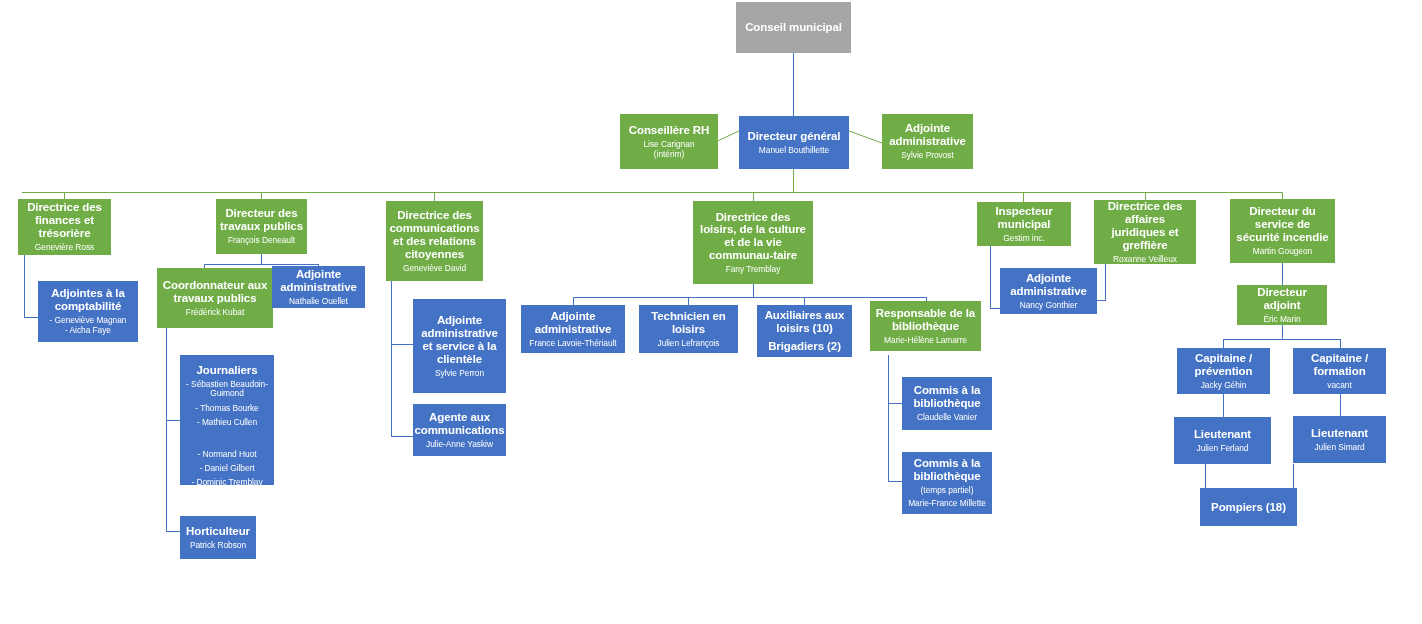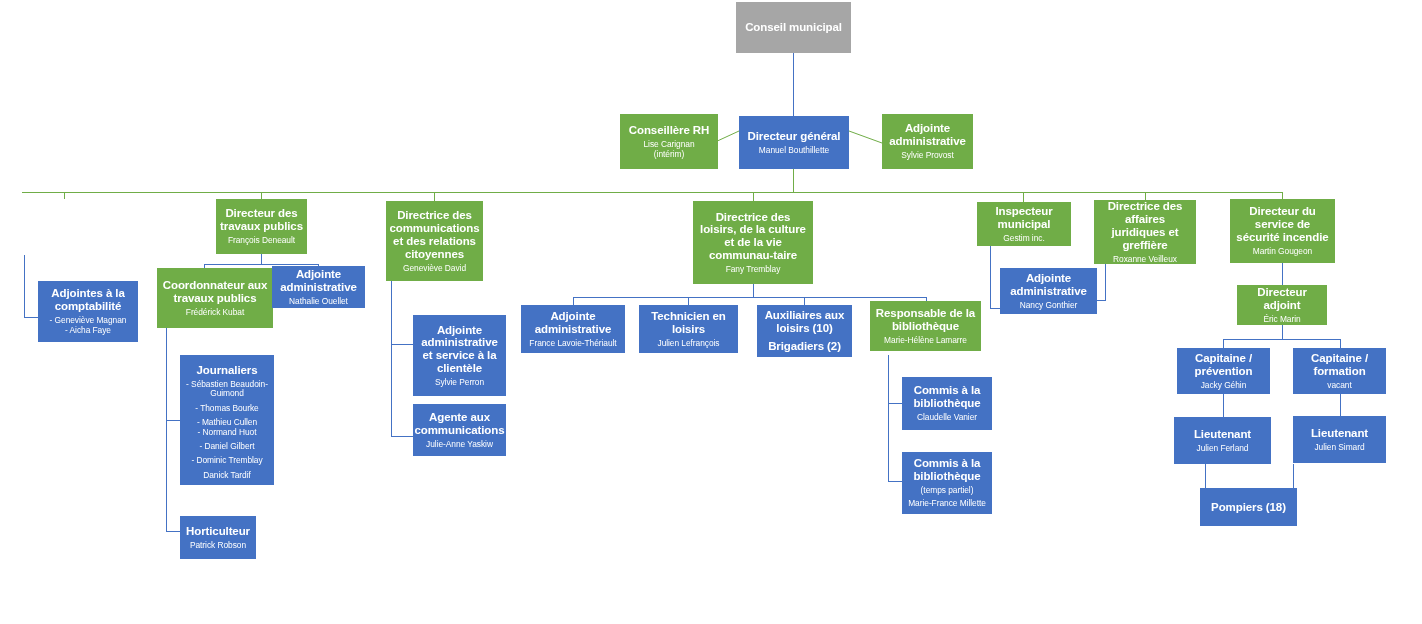--- a/index.html
+++ b/index.html
@@ -140,20 +140,24 @@
     <span class="title">Conseillère RH</span>
     <span class="sub">Lise Carignan</span>
     <span class="sub line">(intérim)</span>
   </div>
 
   <div class="node green" style="left:882px; top:114px; width:91px; height:55px;">
     <span class="title">Adjointe administrative</span>
     <span class="sub">Sylvie Provost</span>
   </div>
 
+  <div class="node green" style="left:18px; top:199px; width:93px; height:56px;">
+    <span class="title">Directrice des finances et trésorière</span>
+    <span class="sub">Genevière Ross</span>
+  </div>
 
   <div class="node blue" style="left:38px; top:281px; width:100px; height:61px;">
     <span class="title">Adjointes à la comptabilité</span>
     <span class="sub">- Geneviève Magnan</span>
     <span class="sub line">- Aicha Faye</span>
   </div>
 
   <div class="node green" style="left:216px; top:199px; width:91px; height:55px;">
     <span class="title">Directeur des travaux publics</span>
     <span class="sub">François Deneault</span>
@@ -167,37 +171,37 @@
   <div class="node blue" style="left:272px; top:266px; width:93px; height:42px;">
     <span class="title">Adjointe administrative</span>
     <span class="sub">Nathalie Ouellet</span>
   </div>
 
   <div class="node blue" style="left:180px; top:355px; width:94px; height:130px; justify-content:flex-start; padding-top:9px;">
     <span class="title">Journaliers</span>
     <span class="sub">- Sébastien Beaudoin-Guimond</span>
     <span class="sub line" style="margin-top:5px;">- Thomas Bourke</span>
     <span class="sub line" style="margin-top:5px;">- Mathieu Cullen</span>
-    <span class="sub line" style="margin-top:0;">- Normand Huot</span>
+    <span class="sub line" style="margin-top:22px;">- Normand Huot</span>
     <span class="sub line" style="margin-top:5px;">- Daniel Gilbert</span>
     <span class="sub line" style="margin-top:5px;">- Dominic Tremblay</span>
     <span class="sub line" style="margin-top:5px;">Danick Tardif</span>
   </div>
 
   <div class="node blue" style="left:180px; top:516px; width:76px; height:43px;">
     <span class="title">Horticulteur</span>
     <span class="sub">Patrick Robson</span>
   </div>
 
   <div class="node green" style="left:386px; top:201px; width:97px; height:80px;">
     <span class="title">Directrice des communications et des relations citoyennes</span>
     <span class="sub">Geneviève David</span>
   </div>
 
-  <div class="node blue" style="left:413px; top:315px; width:93px; height:81px;">
+  <div class="node blue" style="left:413px; top:299px; width:93px; height:94px;">
     <span class="title">Adjointe administrative et service à la clientèle</span>
     <span class="sub">Sylvie Perron</span>
   </div>
 
   <div class="node blue" style="left:413px; top:404px; width:93px; height:52px;">
     <span class="title">Agente aux communications</span>
     <span class="sub">Julie-Anne Yaskiw</span>
   </div>
 
   <div class="node green" style="left:693px; top:201px; width:120px; height:83px;">

